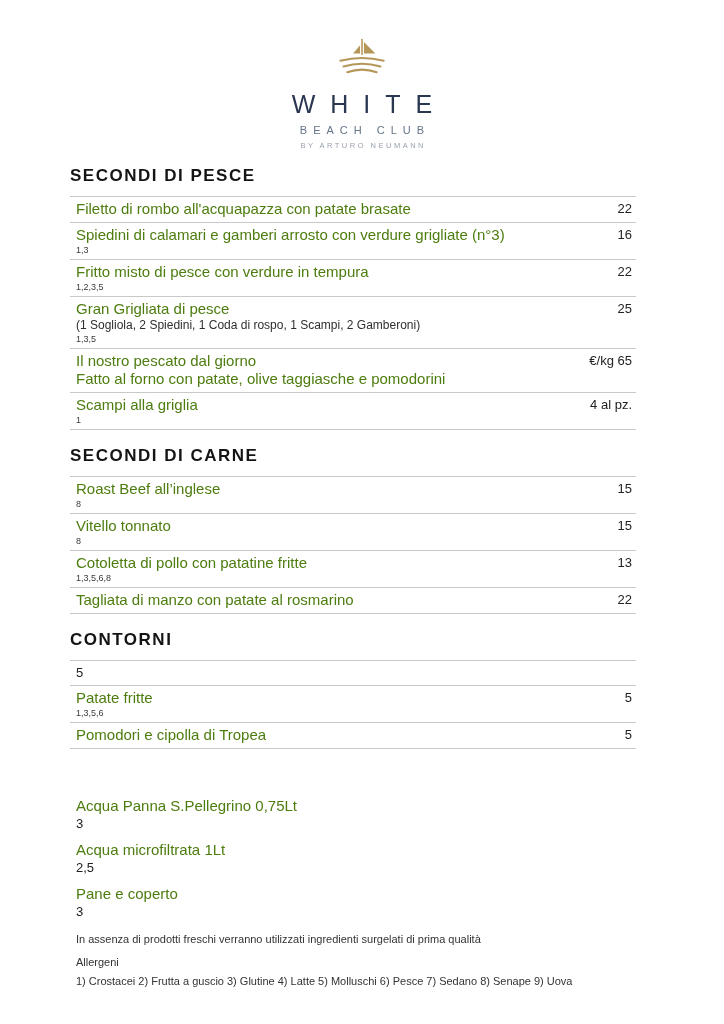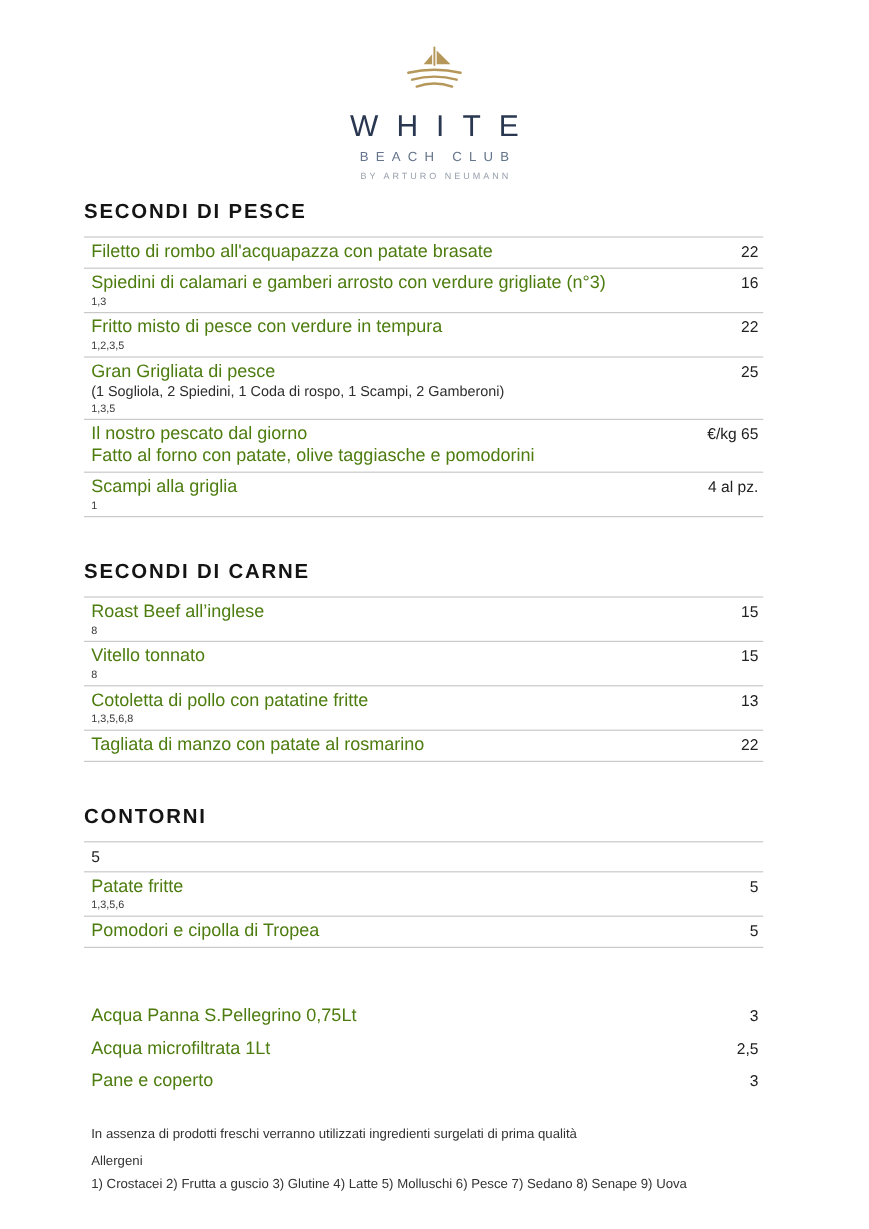--- a/index.html
+++ b/index.html
@@ -37,58 +37,58 @@
     margin-top: 5px;
     font-size: 7.5px;
     letter-spacing: 2.5px;
     text-indent: 2.5px;
     color: #98a0ac;
   }
 
   
   .content { width: 566px; margin: 16px 0 0 70px; }
 
-  .menu-section { margin-top: 36px; }
+  .menu-section { margin-top: 16px; }
   .menu-section:first-child { margin-top: 0; }
   .menu-section.untitled { margin-top: 44px; }
 
   .section-title {
     font-size: 17px;
     font-weight: bold;
     letter-spacing: 1.5px;
     color: #141414;
     margin-bottom: 10px;
   }
 
   .items.lined { border-bottom: 1px solid var(--line, #c9c9c9); }
   .items.lined .item-row { border-top: 1px solid var(--line, #c9c9c9); }
 
   .item-row {
     display: flex;
     justify-content: space-between;
     align-items: flex-start;
     padding: 3px 4px 4px 6px;
   }
-  .items.unlined .item-row { padding: 4px 4px 5px 6px; }
+  .items.unlined .item-row { padding: 4px 4px 5px 6px; flex-direction: column; }
 
   .item-left { flex: 1 1 auto; padding-right: 18px; }
   .item-name  { font-size: 15px; line-height: 18px; color: #4d7c0f; }
   .item-desc  { font-size: 12px; line-height: 15px; color: #2e2e2e; }
   .item-allergens { font-size: 9px; line-height: 10px; color: #3a3a3a; margin-top: 1px; }
   .item-price {
     flex: 0 0 auto;
     font-size: 13px;
     line-height: 16px;
     color: #222222;
     white-space: nowrap;
     padding-top: 1px;
   }
 
   
-  .notes { margin-top: 24px; padding-left: 6px; }
+  .notes { margin-top: 8px; padding-left: 6px; }
   .note { font-size: 11px; line-height: 13px; color: #333333; margin-top: 6px; }
   .note.allergens-title { margin-top: 10px; }
 </style>
 </head>
 <body>
 
 <div class="page">
 
   <header class="logo">
     <svg class="logo-icon" viewBox="0 0 100 74" width="64" height="48" aria-hidden="true">

